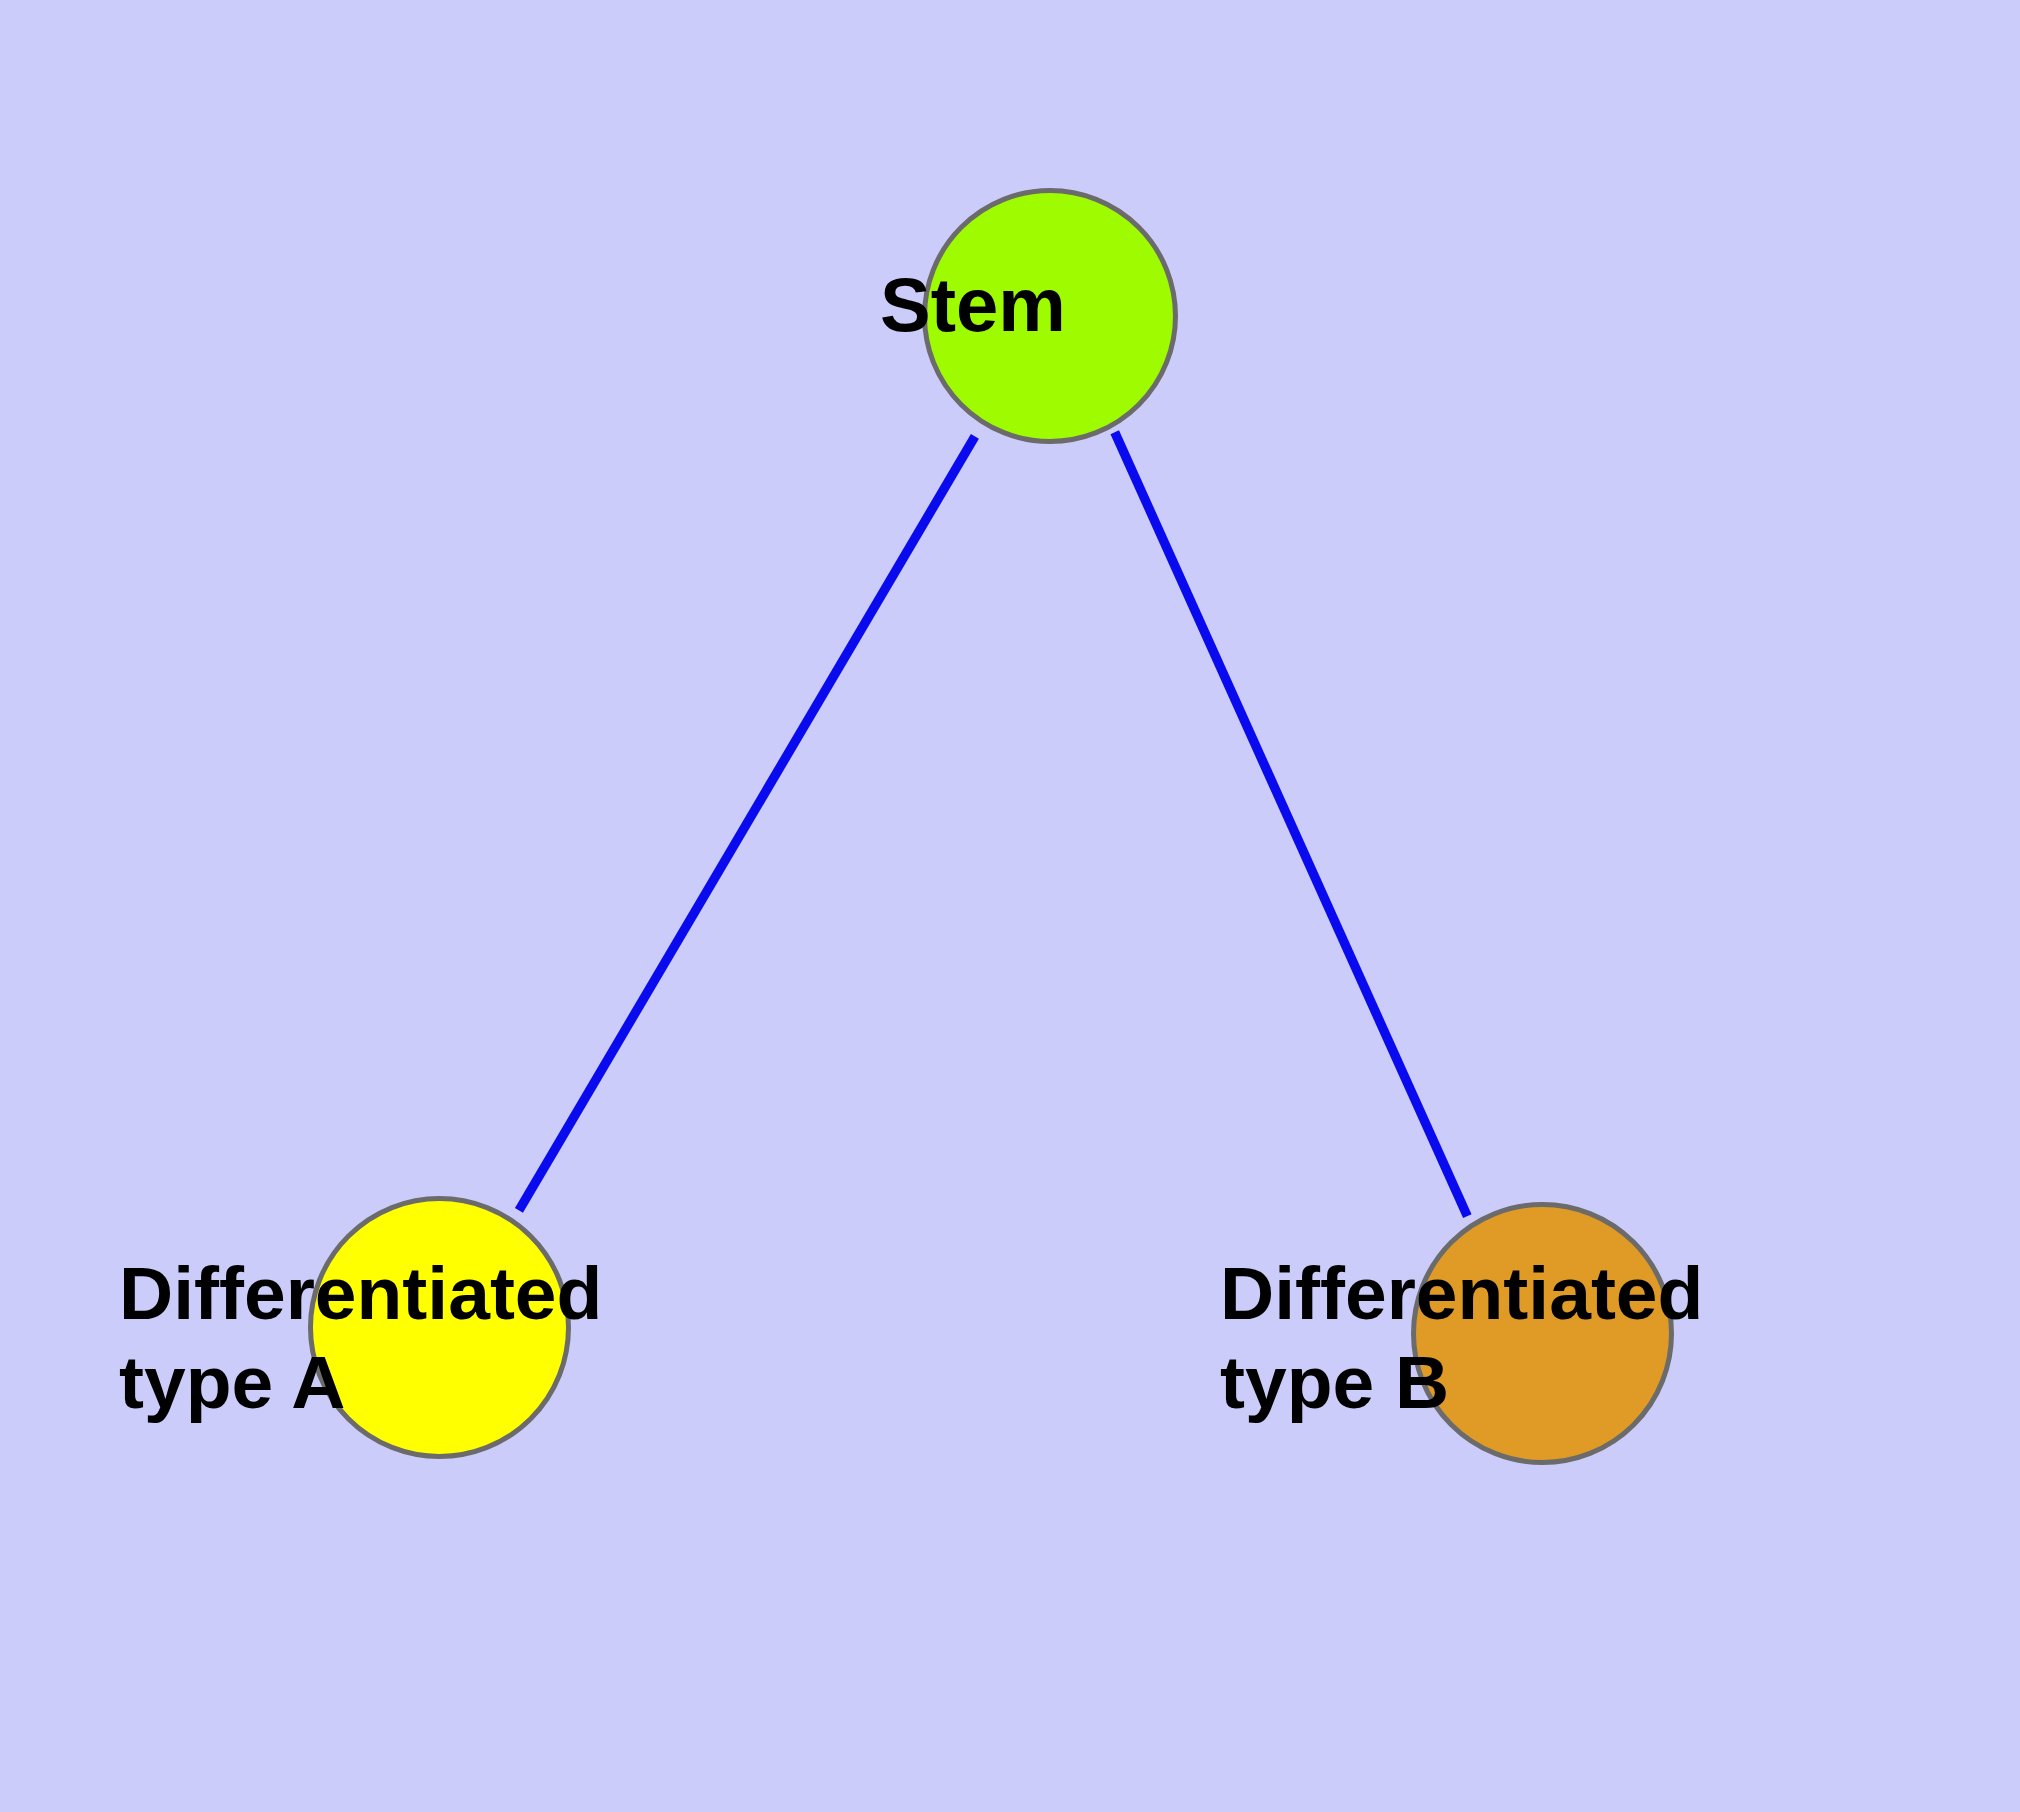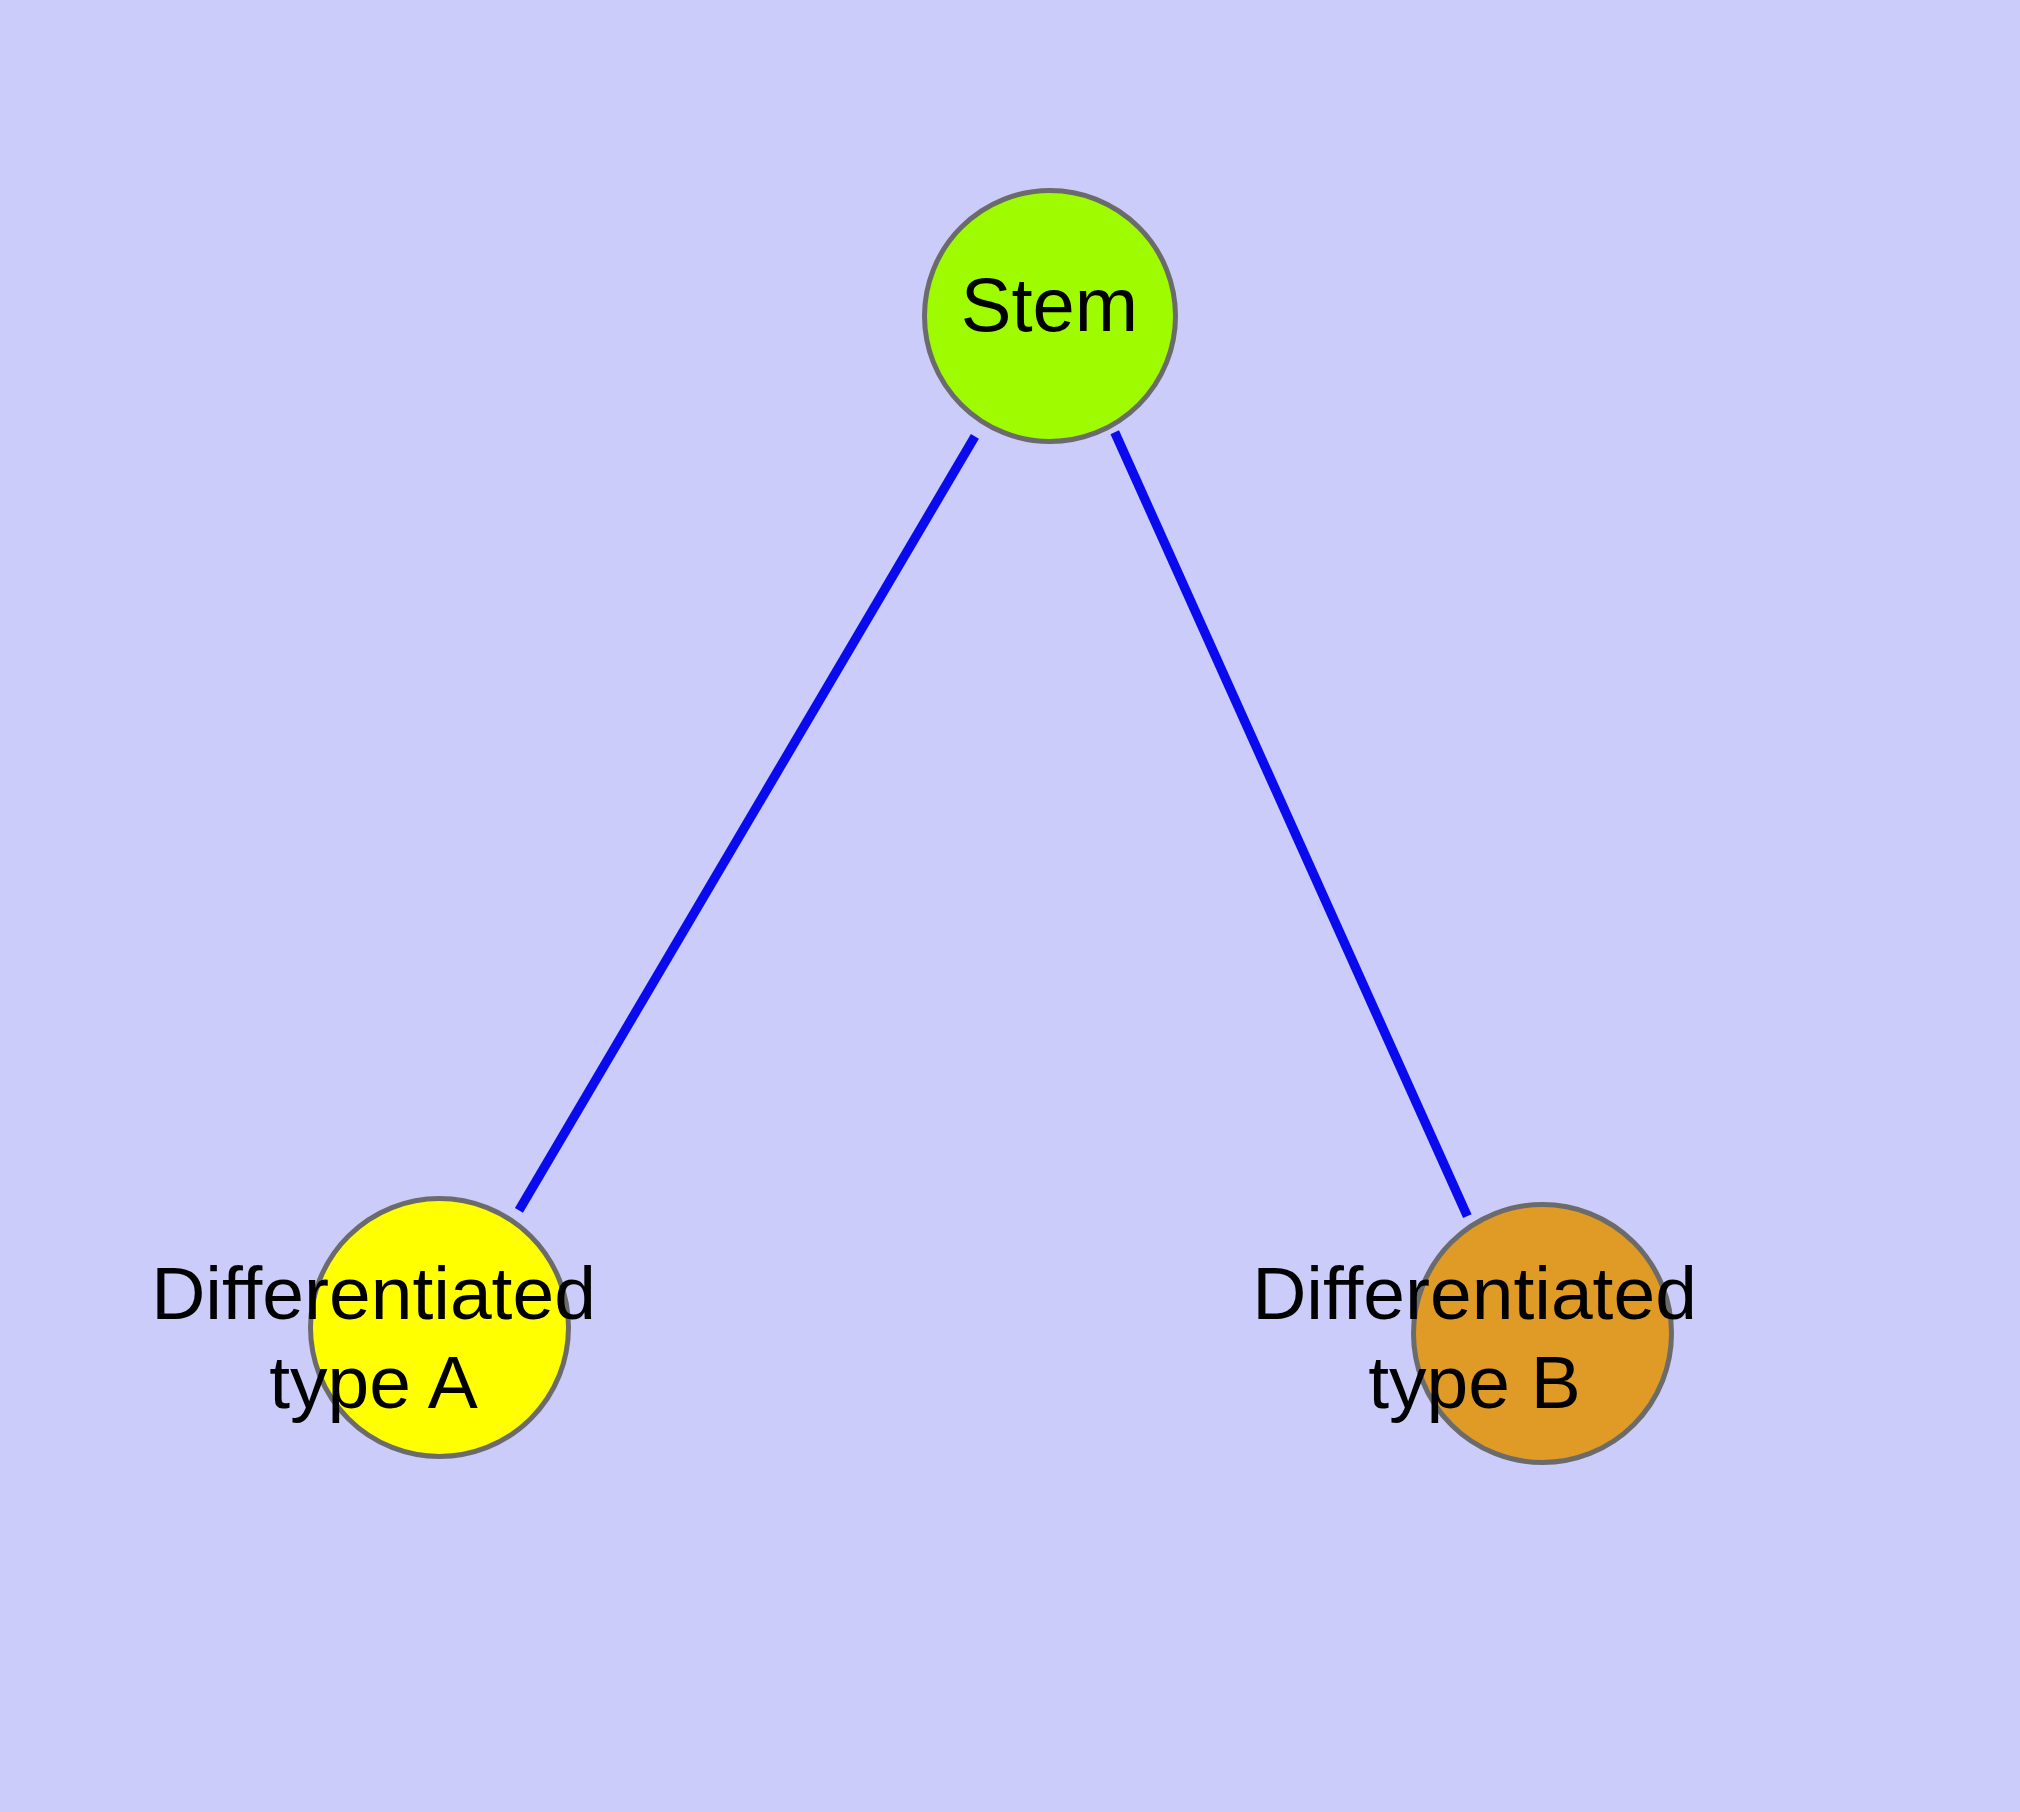--- a/index.html
+++ b/index.html
@@ -49,22 +49,22 @@
   #node-type-b {
     left: 1411px;
     top: 1202px;
     width: 263px;
     height: 263px;
     background: #e09a26;
   }
   .node-label {
     position: absolute;
     color: #000000;
-    font-weight: normal;
-    text-align: center;
+    font-weight: bold;
+    text-align: left;
     white-space: pre-line;
     line-height: 1.18;
     pointer-events: none;
   }
   #label-stem {
     left: 880px;
     top: 267px;
     width: 339px;
     font-size: 76px;
     line-height: 1.0;

